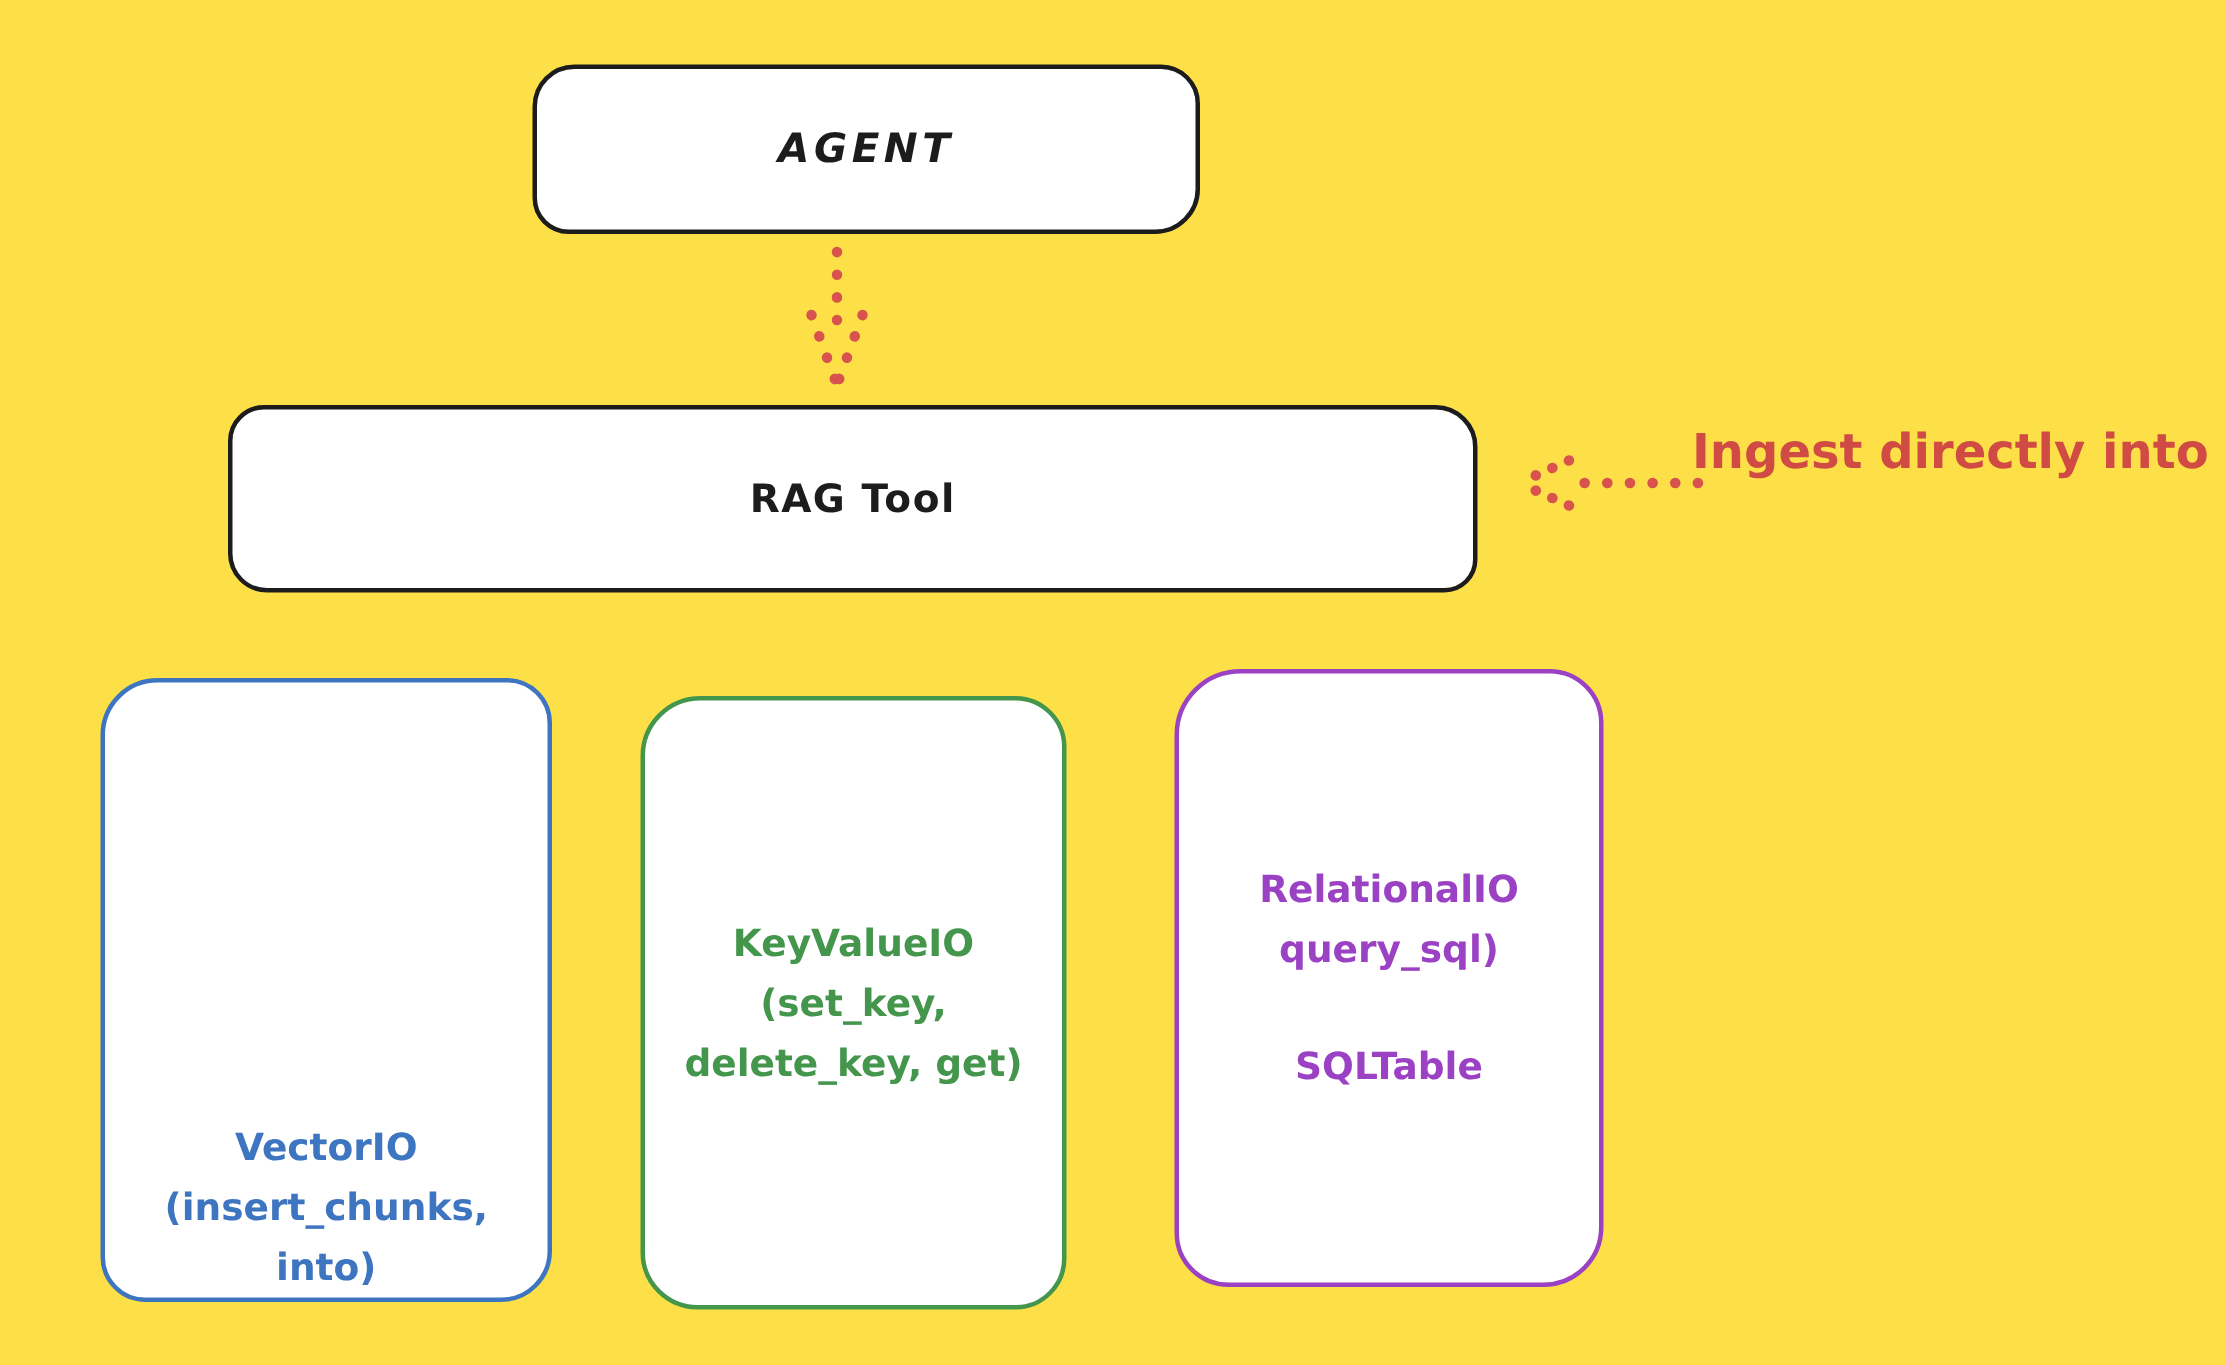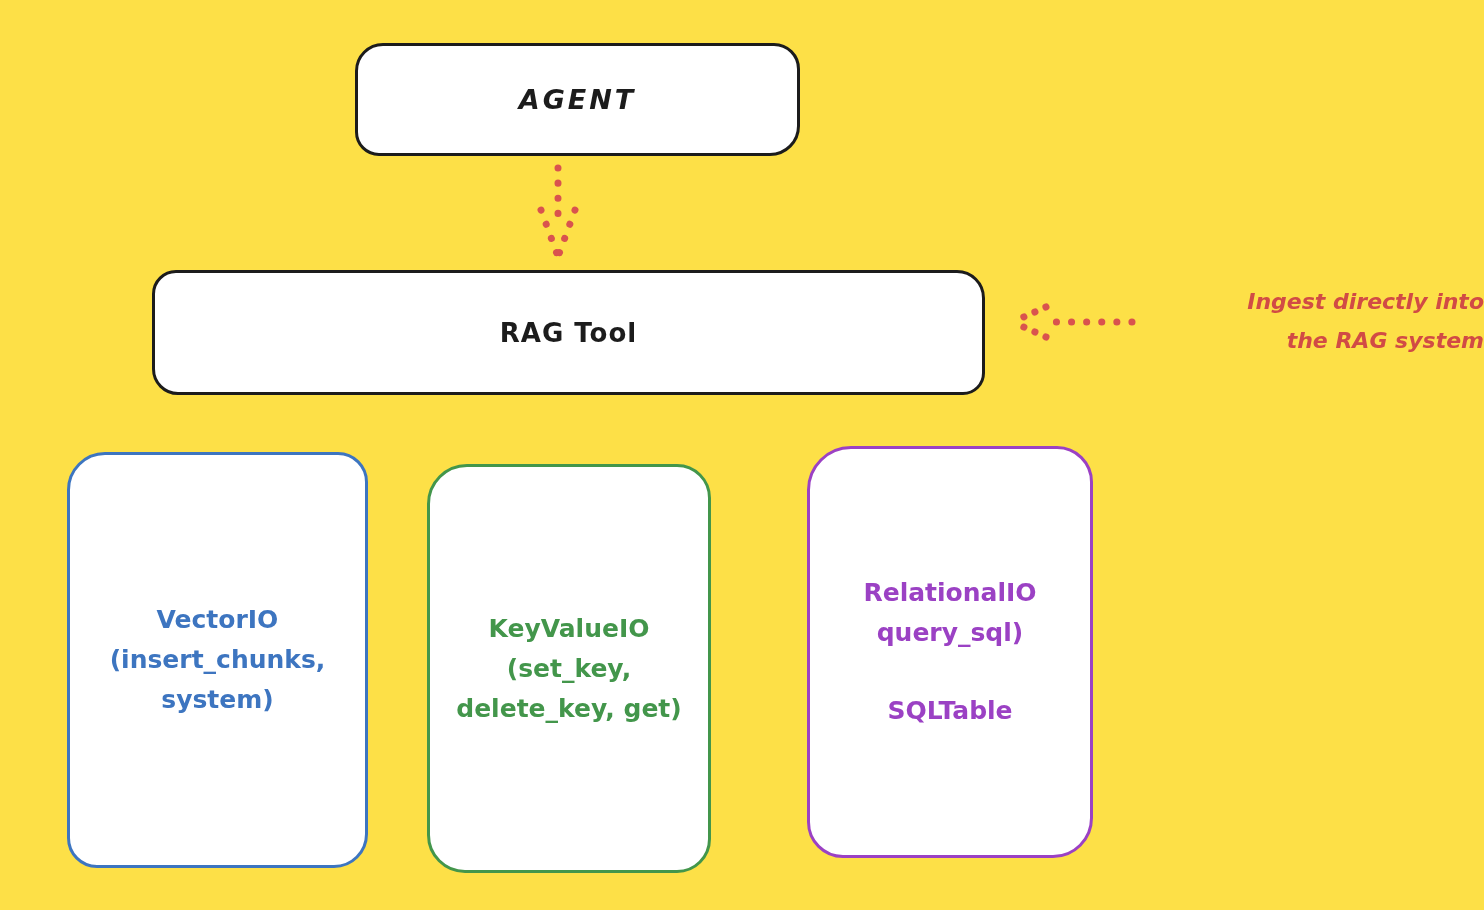--- a/index.html
+++ b/index.html
@@ -54,47 +54,46 @@
     text-align: center;
     font-weight: 600;
     font-size: 25px;
     line-height: 40px;
   }
   .vector-box {
     left: 67px; top: 452px; width: 301px; height: 416px;
     border: 3.5px solid #3d75c0;
     border-radius: 38px 30px 34px 30px;
     color: #3d75c0;
+    justify-content: flex-end;
   }
   .keyvalue-box {
     left: 427px; top: 464px; width: 284px; height: 409px;
     border: 3.5px solid #43964b;
     border-radius: 40px 34px 34px 38px;
     color: #43964b;
   }
   .relational-box {
     left: 783px; top: 446px; width: 286px; height: 412px;
     border: 3.5px solid #9b41c4;
     border-radius: 44px 36px 40px 36px;
     color: #9b41c4;
-    margin-left: 24px;
   }
   .index-label {
     margin-top: 38px;
   }
   
   .annotation {
     position: absolute;
     left: 1128px; top: 282px; width: 356px;
-    text-align: right;
+    text-align: left;
     color: #d14b45;
-    font-size: 22px;
+    font-size: 32px;
     font-weight: 700;
     line-height: 39px;
-    font-style: italic;
   }
   .arrow-svg {
     position: absolute;
   }
   .v-arrow { left: 534px; top: 162px; }
   .h-arrow { left: 1010px; top: 300px; }
 </style>
 </head>
 <body>
 
@@ -119,27 +118,26 @@
   <svg class="arrow-svg h-arrow" width="130" height="44" viewBox="0 0 130 44">
     <g stroke="#d9534e" stroke-width="7" stroke-linecap="round" fill="none">
       <line x1="122" y1="22" x2="34" y2="22" stroke-dasharray="0.1 15"></line>
       <line x1="36" y1="7" x2="7" y2="20" stroke-dasharray="0.1 12"></line>
       <line x1="36" y1="37" x2="7" y2="24" stroke-dasharray="0.1 12"></line>
     </g>
   </svg>
 
   <div class="annotation">
     <div>Ingest directly into</div>
-    <div>the RAG system</div>
   </div>
 
   <div class="node storage-box vector-box">
     <div>VectorIO</div>
     <div>(insert_chunks,</div>
-    <div>system)</div>
+    <div>into)</div>
   </div>
 
   <div class="node storage-box keyvalue-box">
     <div>KeyValueIO</div>
     <div>(set_key,</div>
     <div>delete_key, get)</div>
   </div>
 
   <div class="node storage-box relational-box">
     <div>RelationalIO</div>

